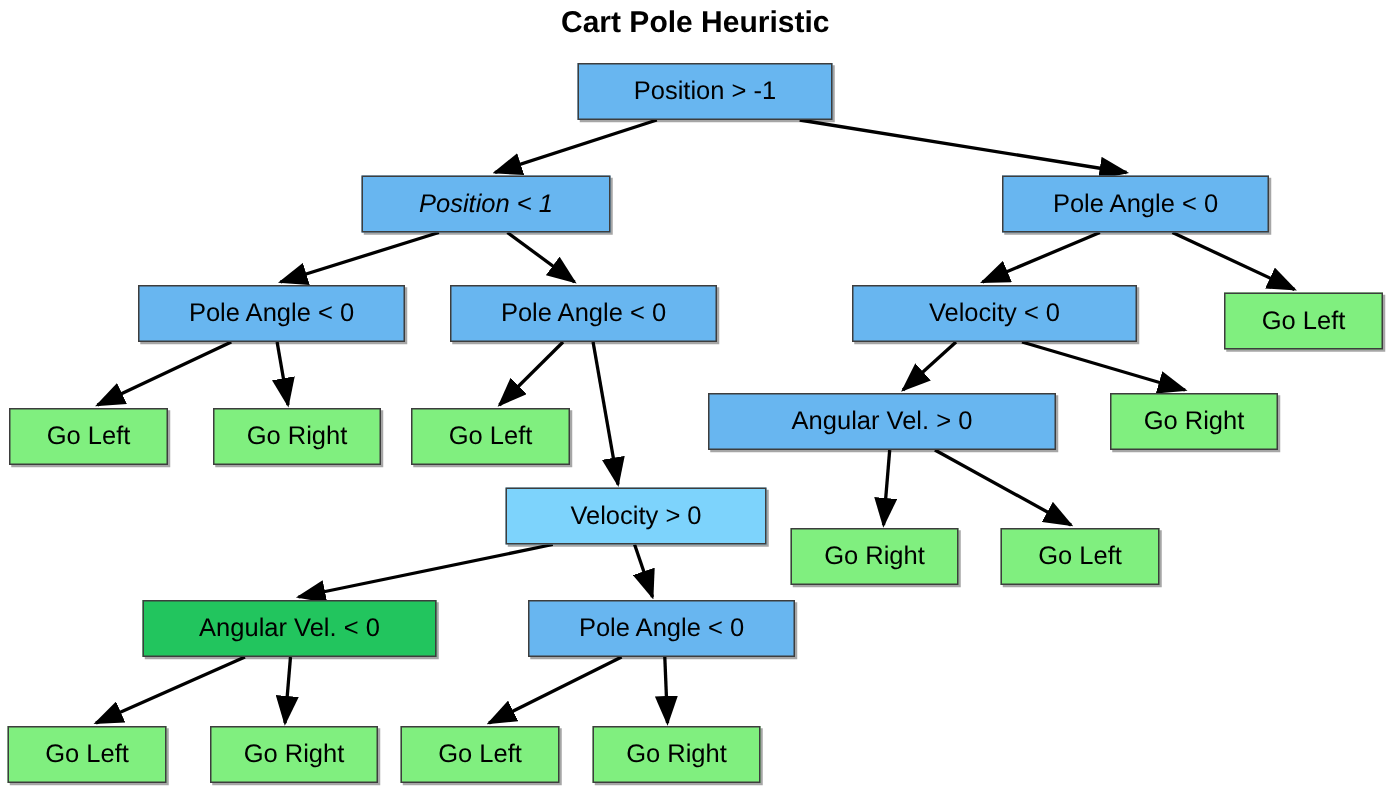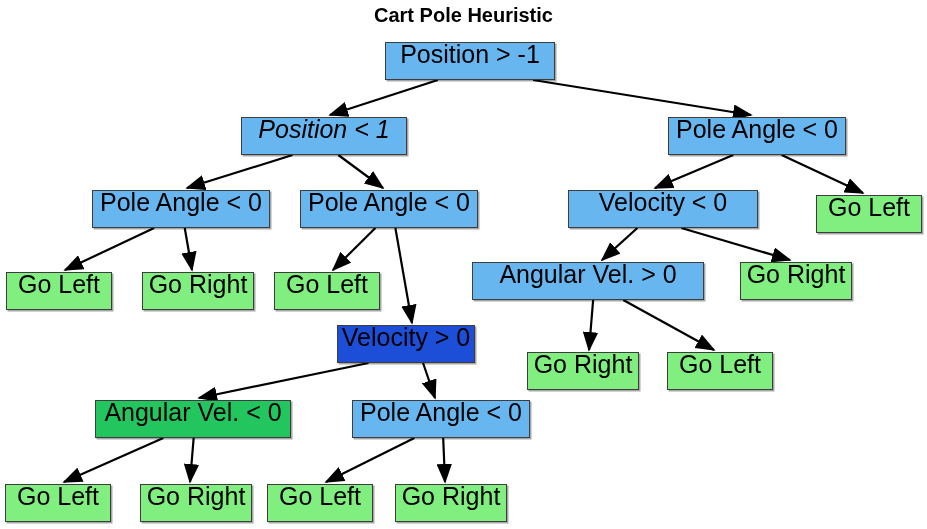--- a/index.html
+++ b/index.html
@@ -32,23 +32,23 @@
     font-size: 20px;
     font-weight: bold;
     color: #000000;
     letter-spacing: 0px;
   }
   .node {
     position: absolute;
     box-sizing: border-box;
     border: 1.5px solid #3d3d3d;
     display: flex;
-    align-items: flex-start;
+    align-items: center;
     justify-content: center;
-    font-size: 25px;
+    font-size: 17px;
     color: #000000;
     white-space: nowrap;
     box-shadow: 1.5px 1.5px 0 rgba(0,0,0,0.35);
     line-height: 1;
   }
   .node.decision {
     background: #68b6f0;
   }
   .node.leaf {
     background: #80ef7f;
@@ -122,21 +122,21 @@
       </div>
       <div class="node leaf" style="left: 274px; top: 272px; width: 106px; height: 38px; background: rgb(128, 239, 127); border-color: rgb(61, 61, 61); color: rgb(0, 0, 0);">
         <span class="label">Go Left</span>
       </div>
       <div class="node decision" style="left: 472px; top: 262px; width: 232px; height: 38px; background: rgb(104, 182, 240); border-color: rgb(61, 61, 61); color: rgb(0, 0, 0);">
         <span class="label">Angular Vel. &gt; 0</span>
       </div>
       <div class="node leaf" style="left: 740px; top: 262px; width: 112px; height: 38px; background: rgb(128, 239, 127); border-color: rgb(61, 61, 61); color: rgb(0, 0, 0);">
         <span class="label">Go Right</span>
       </div>
-      <div class="node decision" style="left: 337px; top: 325px; width: 138px; height: 38px; background: #1d4ed8; border-color: rgb(61, 61, 61); color: rgb(0, 0, 0);">
+      <div class="node decision" style="left: 337px; top: 325px; width: 174px; height: 38px; background: #7dd3fc; border-color: rgb(61, 61, 61); color: rgb(0, 0, 0);">
         <span class="label">Velocity &gt; 0</span>
       </div>
       <div class="node leaf" style="left: 527px; top: 352px; width: 112px; height: 38px; background: rgb(128, 239, 127); border-color: rgb(61, 61, 61); color: rgb(0, 0, 0);">
         <span class="label">Go Right</span>
       </div>
       <div class="node leaf" style="left: 667px; top: 352px; width: 106px; height: 38px; background: rgb(128, 239, 127); border-color: rgb(61, 61, 61); color: rgb(0, 0, 0);">
         <span class="label">Go Left</span>
       </div>
       <div class="node decision" style="left: 95px; top: 400px; width: 196px; height: 38px; background: #22c55e; border-color: rgb(61, 61, 61); color: rgb(0, 0, 0);">
         <span class="label">Angular Vel. &lt; 0</span>

